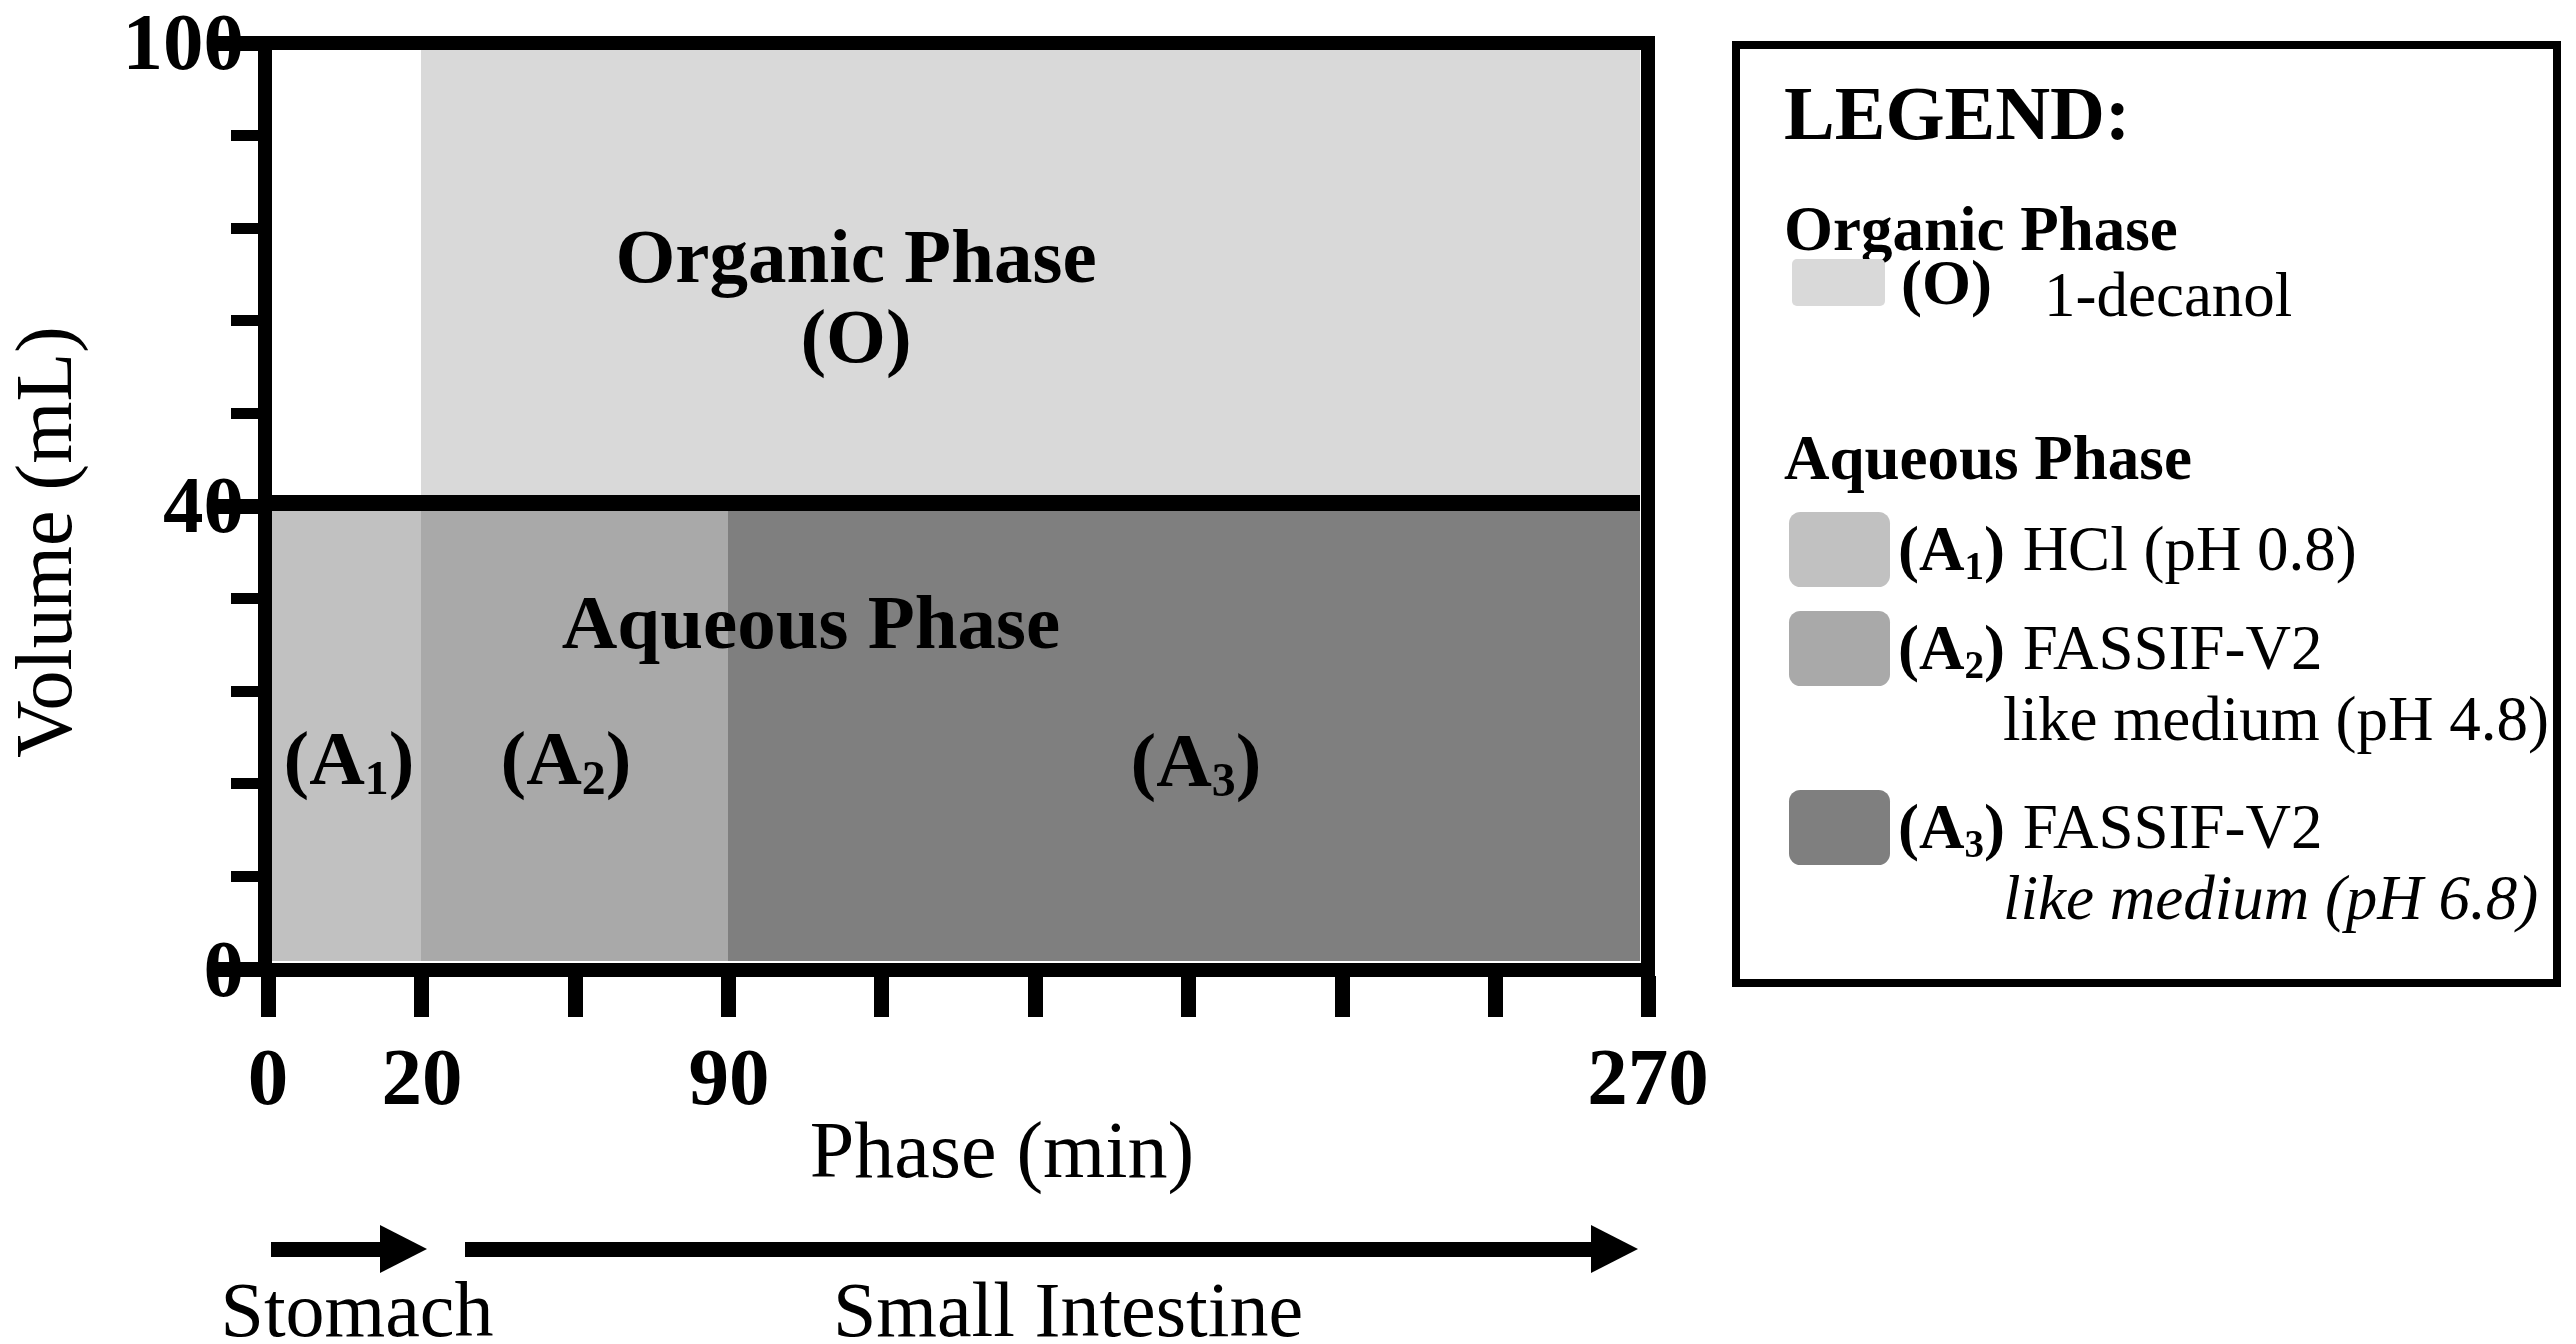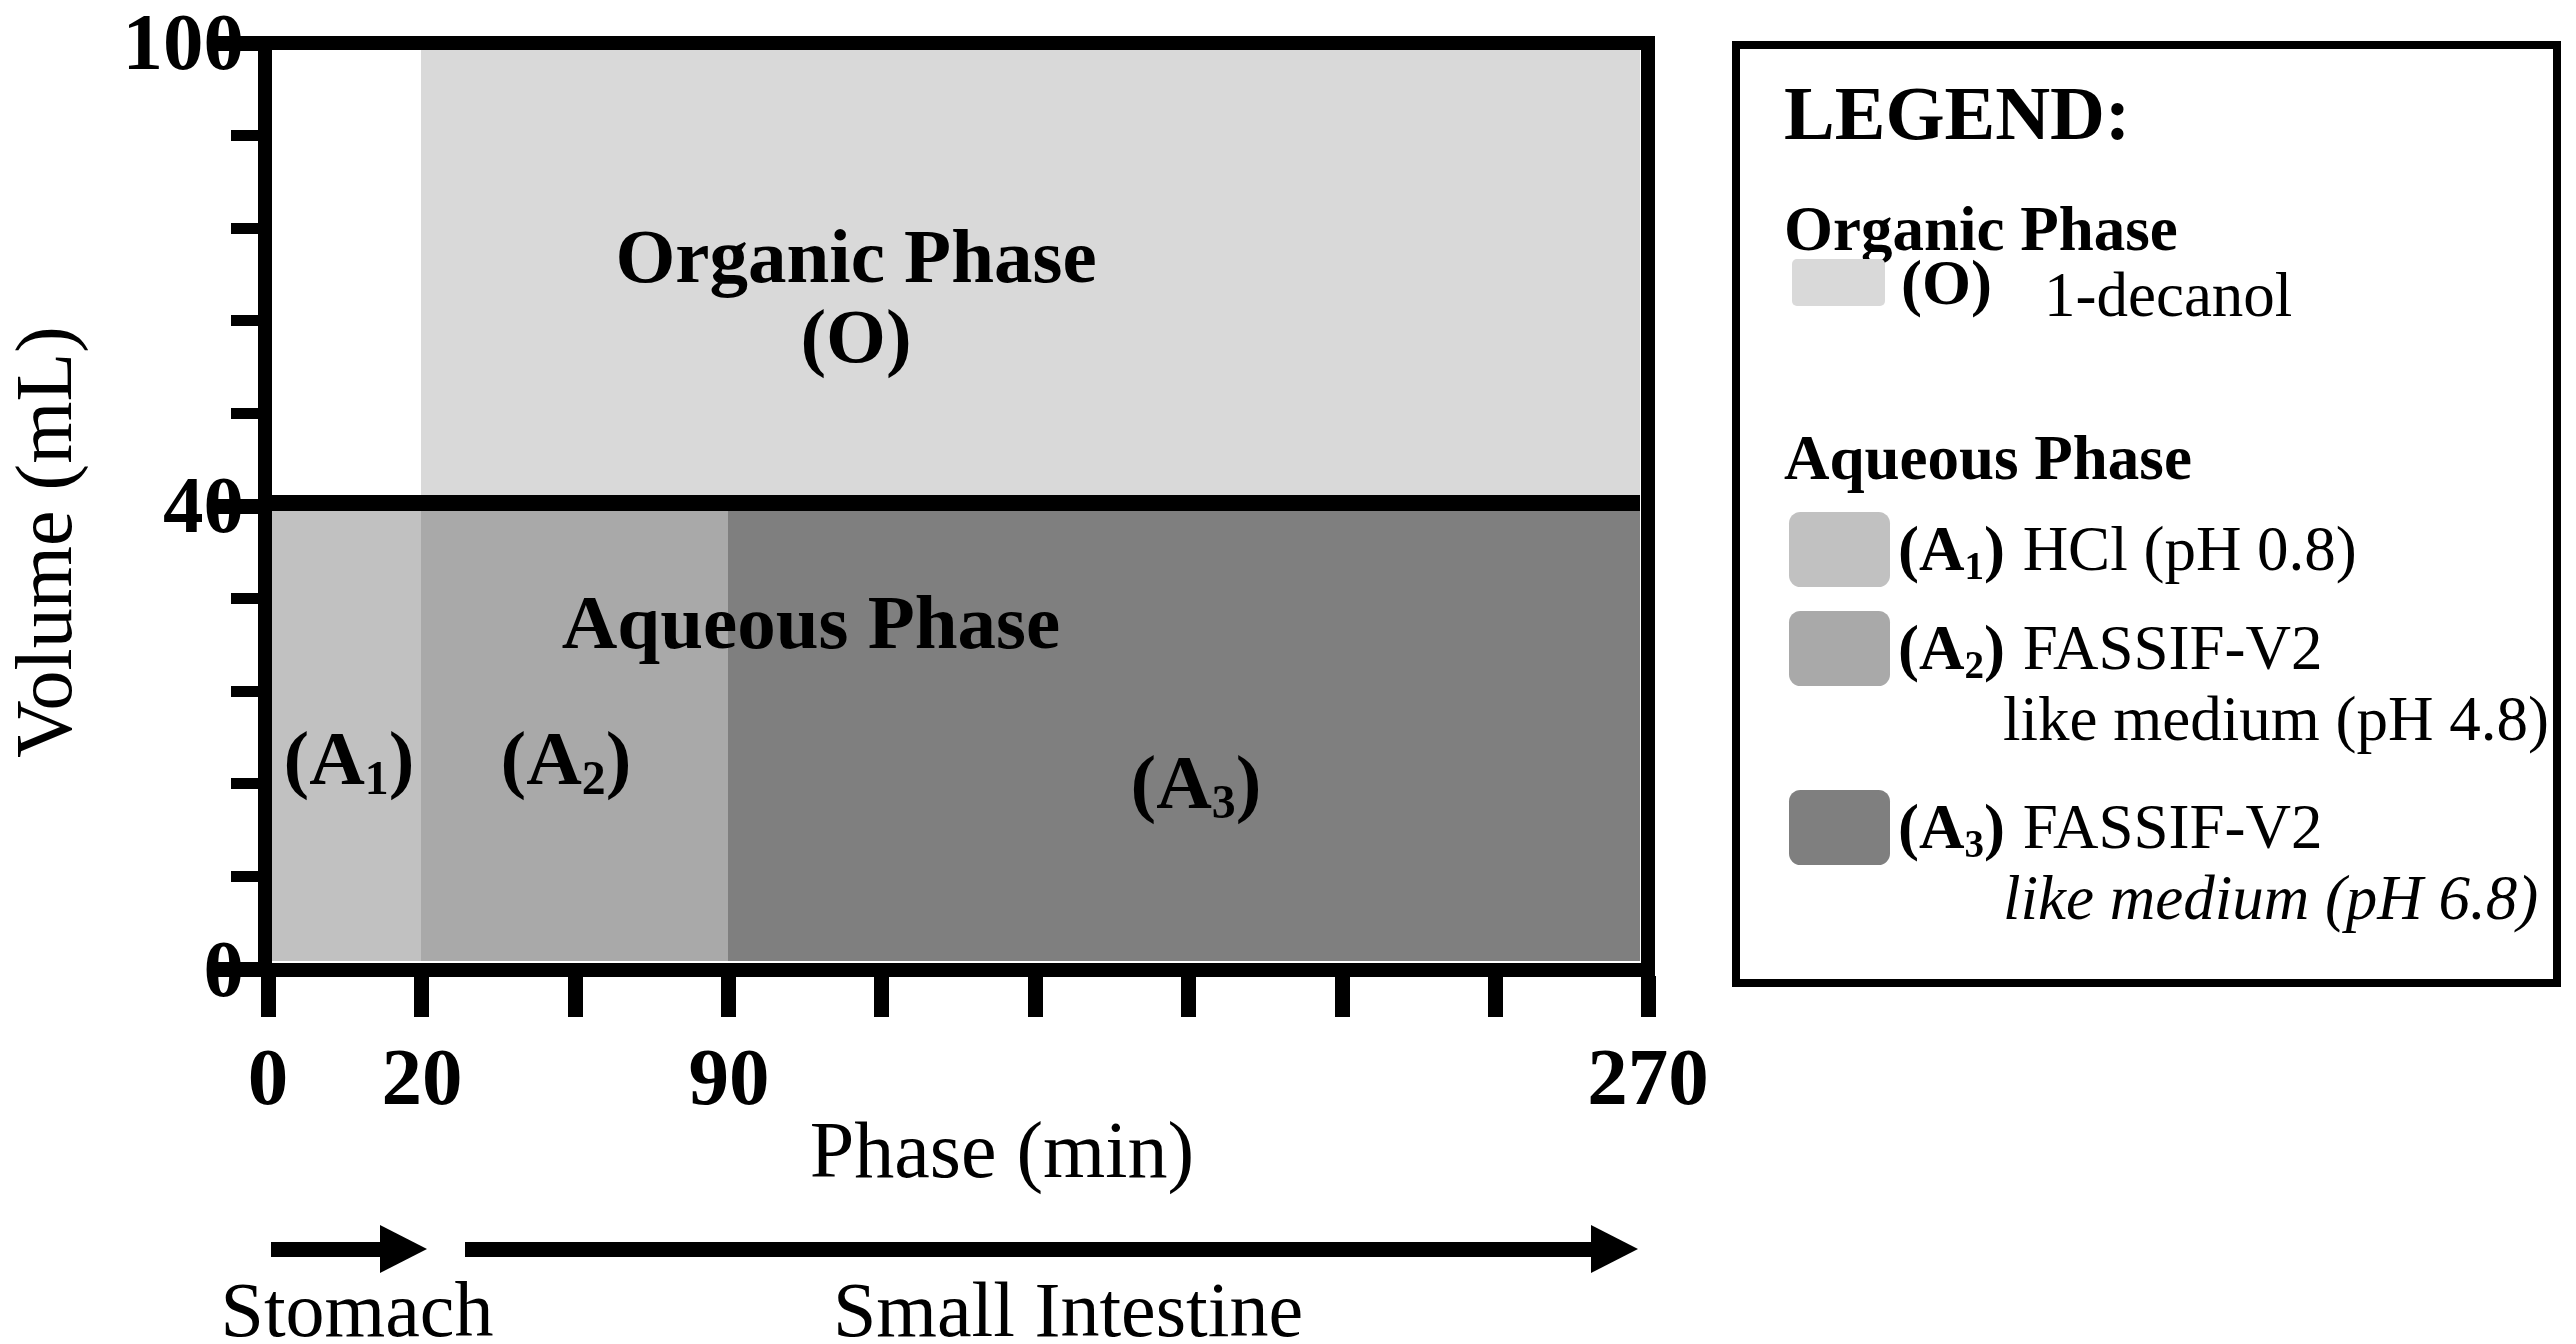--- a/index.html
+++ b/index.html
@@ -76,21 +76,21 @@
   <div class="region" style="left:0;top:445px;width:1368px;height:16.2px;background:#000;"></div>
   <div class="region" style="left: 0px; top: 461px; width: 149px; height: 450px; background-color: rgb(193, 193, 193);"></div>
   <div class="region" style="left: 149px; top: 461px; width: 307px; height: 450px; background-color: rgb(169, 169, 169);"></div>
   <div class="region" style="left: 456px; top: 461px; width: 912px; height: 450px; background-color: rgb(127, 127, 127);"></div>
 
   <div class="plot-label" style="left:584px;top:206px;">Organic Phase</div>
   <div class="plot-label" style="left:584px;top:286px;">(O)</div>
   <div class="plot-label" style="left:539px;top:572px;">Aqueous Phase</div>
   <div class="plot-label" style="left:77px;top:708px;"><span>(A</span><sub class="ssub">1</sub><span>)</span></div>
   <div class="plot-label" style="left:294px;top:708px;"><span>(A</span><sub class="ssub">2</sub><span>)</span></div>
-  <div class="plot-label" style="left:924px;top:732px;"><span>(A</span><sub class="ssub">3</sub><span>)</span></div>
+  <div class="plot-label" style="left:924px;top:710px;"><span>(A</span><sub class="ssub">3</sub><span>)</span></div>
 </div>
 
 <div>
   <div class="ytick-major" style="top:36px;"></div>
   <div class="ytick-minor" style="top:130px;"></div>
   <div class="ytick-minor" style="top:223px;"></div>
   <div class="ytick-minor" style="top:315px;"></div>
   <div class="ytick-minor" style="top:408px;"></div>
   <div class="ytick-major" style="top:499px;"></div>
   <div class="ytick-minor" style="top:593px;"></div>

